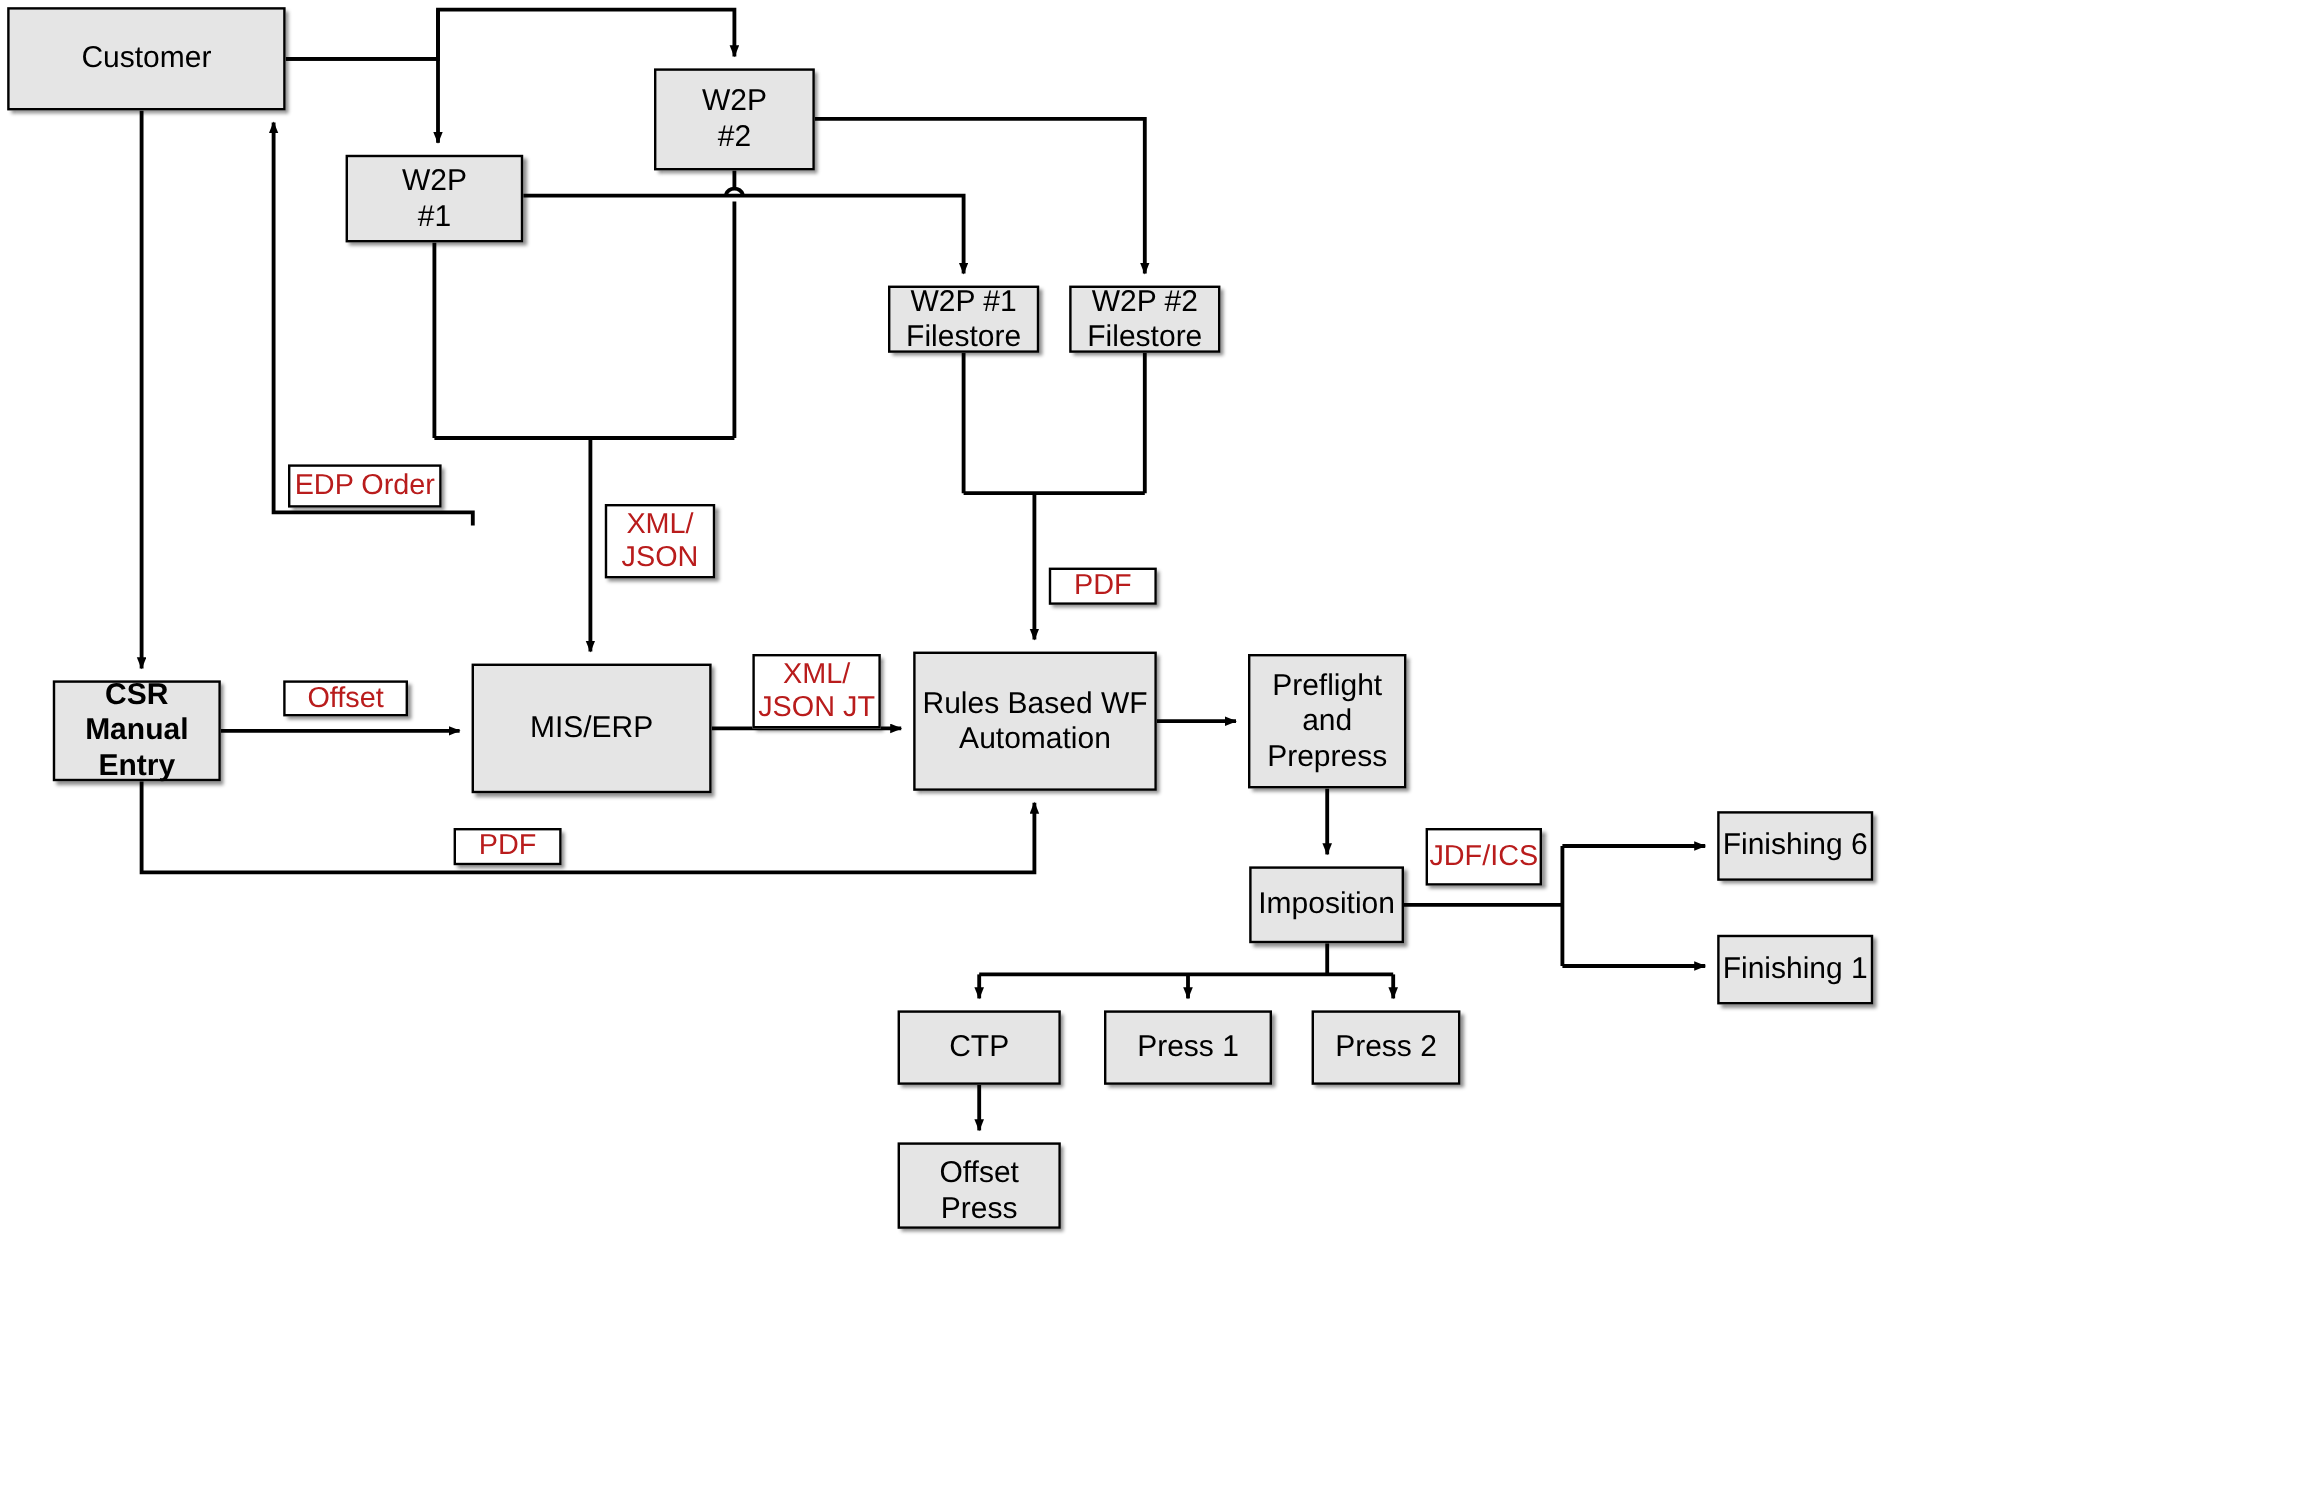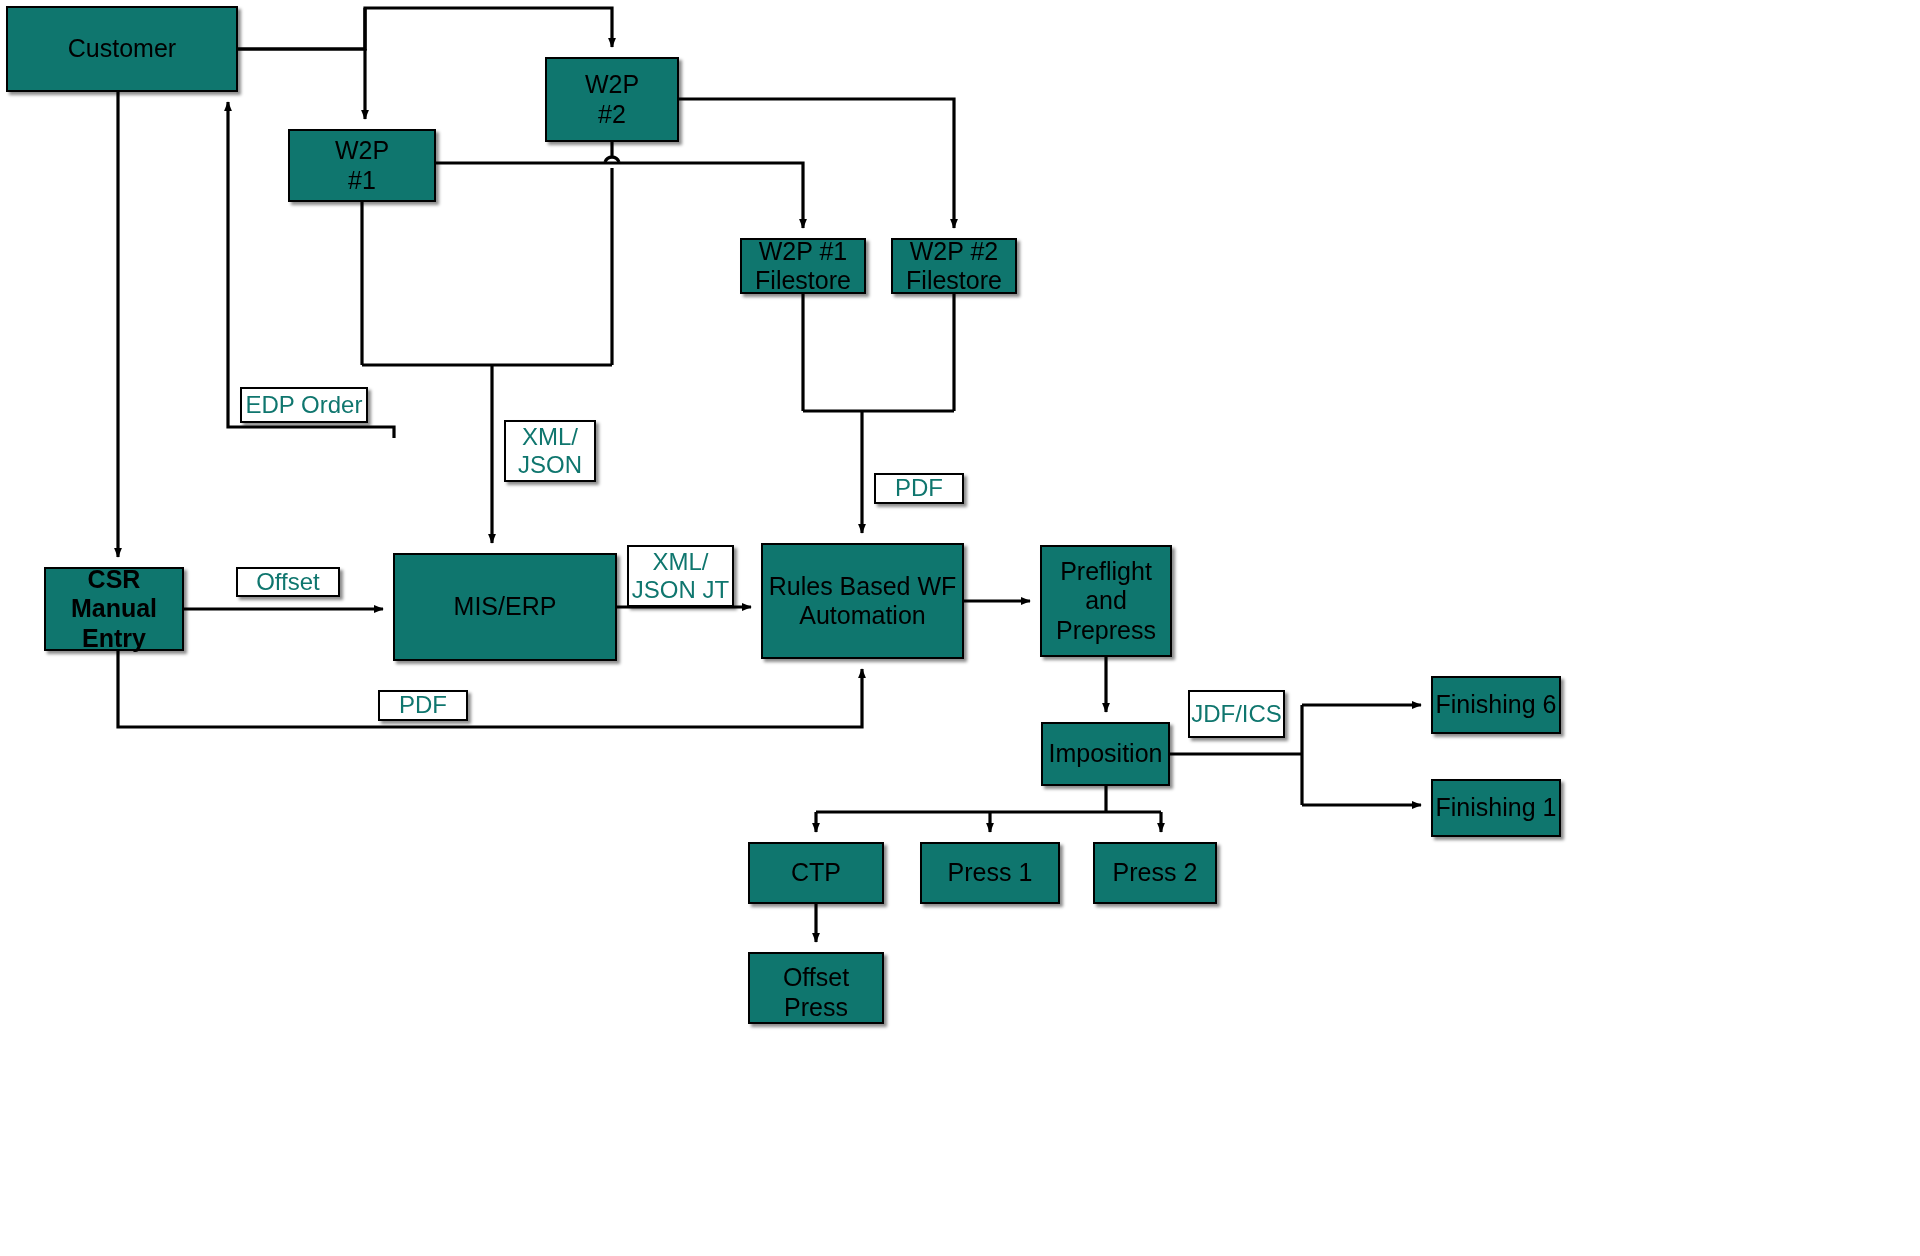--- a/index.html
+++ b/index.html
@@ -18,21 +18,21 @@
   svg.wires {
     position: absolute;
     left: 0; top: 0;
     width: 1920px;
     height: 1256px;
     pointer-events: none;
   }
   .node {
     position: absolute;
     box-sizing: border-box;
-    background: #0f766e;
+    background: #e5e5e5;
     border: 2px solid #000000;
     box-shadow: 3px 3px 3px rgba(0,0,0,0.45);
     display: flex;
     align-items: center;
     justify-content: center;
     text-align: center;
     color: #000000;
     line-height: 1.18;
     z-index: 3;
   }
@@ -43,21 +43,21 @@
   .tag {
     position: absolute;
     box-sizing: border-box;
     background: #ffffff;
     border: 2px solid #000000;
     box-shadow: 3px 3px 3px rgba(0,0,0,0.45);
     display: flex;
     align-items: center;
     justify-content: center;
     text-align: center;
-    color: #0f766e;
+    color: #b91c1c;
     line-height: 1.18;
     z-index: 4;
   }
   .tag .lbl {
     white-space: pre-line;
     font-size: 24px;
   }
 </style>
 </head>
 <body>
@@ -147,21 +147,21 @@
     <span class="lbl">W2P #2
 Filestore</span>
   </div>
 
   <div class="node" style="left:44px; top:567px; width:140px; height:84px;font-weight:bold;">
     <span class="lbl">CSR
 Manual
 Entry</span>
   </div>
 
-  <div class="node" style="left:393px; top:553px; width:224px; height:108px;">
+  <div class="node" style="left:393px; top:553px; width:200px; height:108px;">
     <span class="lbl">MIS/ERP</span>
   </div>
 
   <div class="node" style="left:1040px; top:545px; width:132px; height:112px;">
     <span class="lbl">Preflight
 and
 Prepress</span>
   </div>
 
   <div class="node" style="left:761px; top:543px; width:203px; height:116px;">

